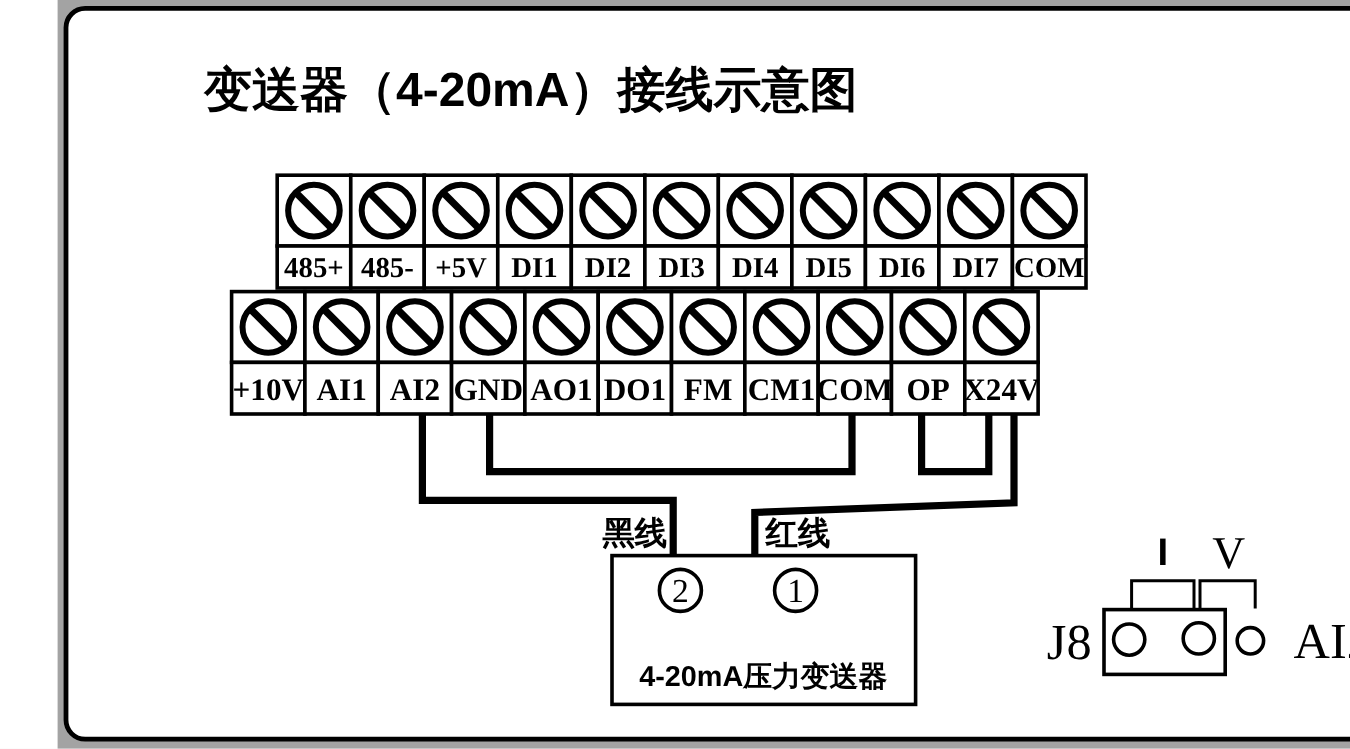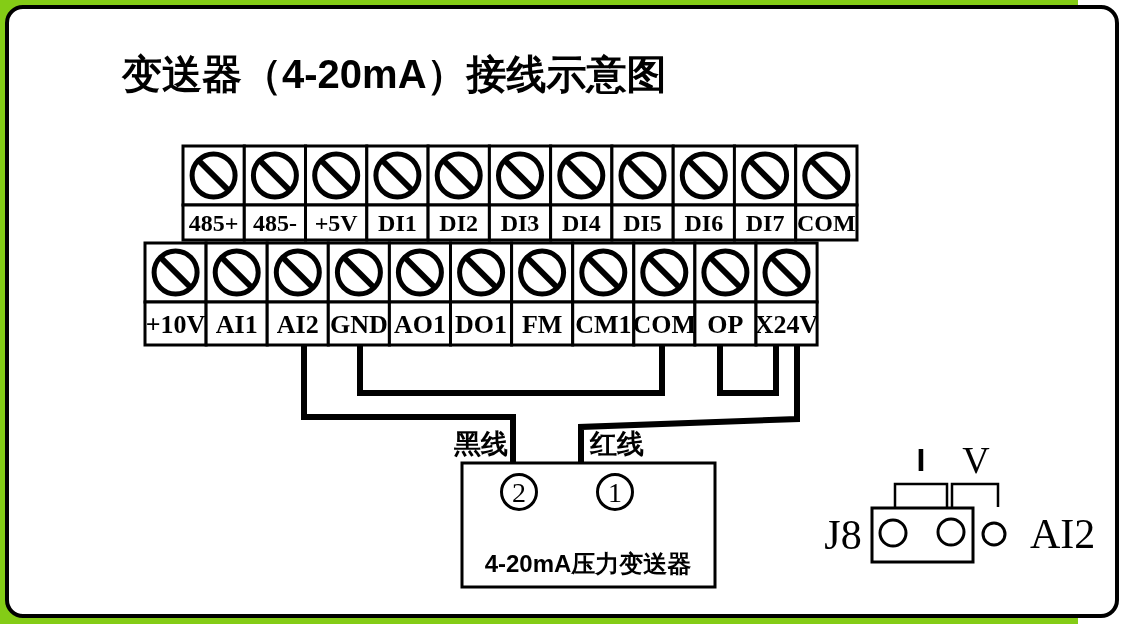--- a/index.html
+++ b/index.html
@@ -1,16 +1,16 @@
 <!DOCTYPE html>
 <html><head>
 <meta charset="utf-8">
 <style>
   html,body{margin:0;padding:0;background:#ffffff;}
-  .stage{width:1078px;height:624px;position:relative;background:#84cc16;}
+  .stage{width:1078px;height:624px;position:relative;background:#a3a3a3;margin-left:48px;}
   svg{display:block;}
   svg text{fill:#000000;}
   .border{fill:#ffffff;stroke:#000000;stroke-width:4;}
   .title{font-family:"Liberation Sans","DejaVu Sans",sans-serif;font-weight:bold;font-size:40px;}
   .cell{fill:#ffffff;stroke:#000000;stroke-width:3;}
   .screw{fill:none;stroke:#000000;stroke-width:5;}
   .slash{stroke:#000000;stroke-width:6;}
   .term-label-top{font-family:"Liberation Serif","DejaVu Serif",serif;font-weight:bold;font-size:24px;}
   .term-label-bottom{font-family:"Liberation Serif","DejaVu Serif",serif;font-weight:bold;font-size:26px;}
   .wire{fill:none;stroke:#000000;stroke-width:6;}

